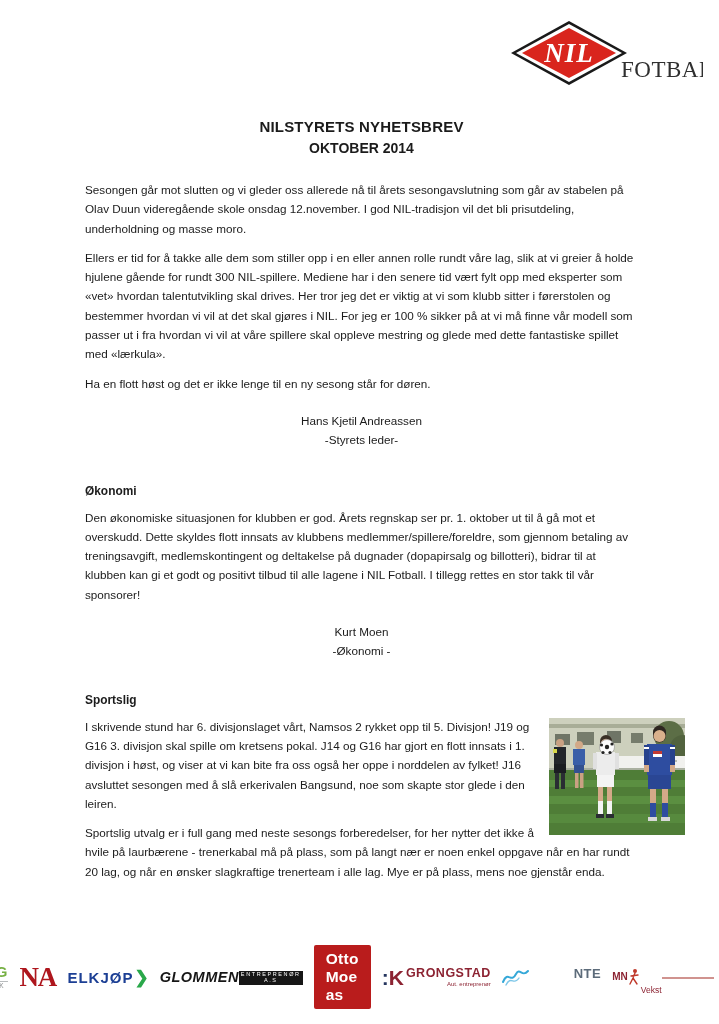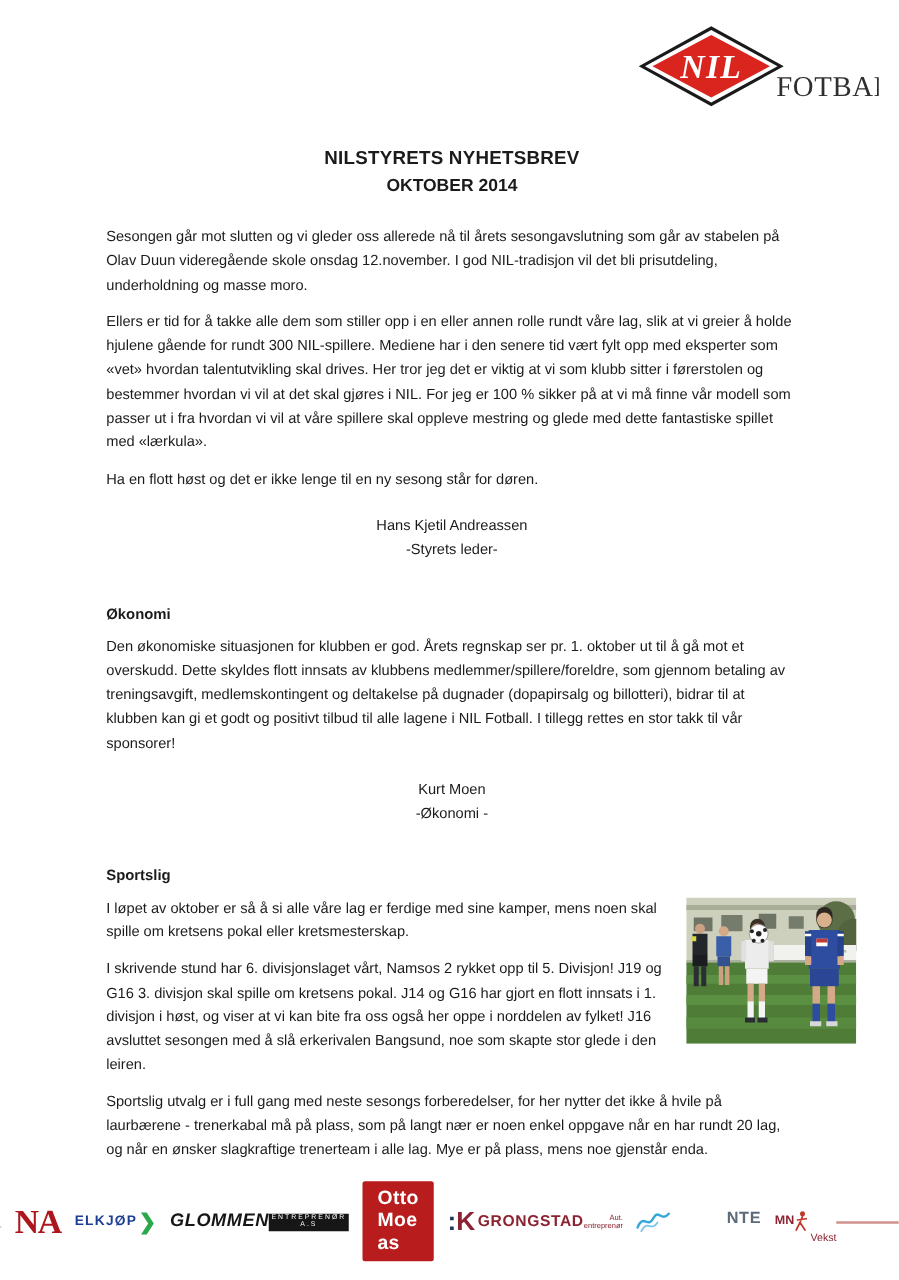--- a/index.html
+++ b/index.html
@@ -34,33 +34,33 @@
     display:flex; align-items:center; justify-content:center; gap:11px;
   }
   .sp { display:flex; align-items:center; }
 
   .grong-txt { display:flex; flex-direction:column; line-height:1; }
   .grong-name { color:#76b043; font-weight:bold; font-size:15px; letter-spacing:1px; }
   .grong-sub { color:#8a8d8f; font-size:6.5px; letter-spacing:2.2px; margin-top:2px; border-top:1px solid #b9bcbe; padding-top:1px; }
 
   .na-text { font-family:"Liberation Serif", serif; font-weight:bold; font-size:27px; color:#ae161d; letter-spacing:-1px; }
 
-  .elkjop-text { color:#1c3f94; font-weight:bold; font-size:11px; letter-spacing:1px; }
+  .elkjop-text { color:#1c3f94; font-weight:bold; font-size:15px; letter-spacing:1px; }
   .elkjop-chev { color:#2aa84a; font-weight:bold; font-size:17px; margin-left:1px; line-height:1; }
 
   .glommen { display:flex; line-height:1; }
   .glommen-name { color:#161616; font-weight:bold; font-size:14.5px; letter-spacing:.5px; font-style:italic; }
   .glommen-sub { background:#161616; color:#ffffff; font-size:5.5px; letter-spacing:1.6px; padding:1.5px 2px; margin-top:1px; text-align:center; }
 
   .otto { background:#b91c1c; color:#ffffff; font-weight:bold; font-size:15.5px; padding:5px 12px; border-radius:2px; letter-spacing:.3px; }
 
   .gstad { display:flex; align-items:center; }
   .gstad-colon { color:#25355e; font-weight:bold; font-size:21px; line-height:1; }
   .gstad-k { color:#8c2332; font-weight:bold; font-size:21px; line-height:1; margin-right:2px; }
-  .gstad-col { display:flex; flex-direction:row; line-height:1; }
+  .gstad-col { display:flex; flex-direction:column; line-height:1; }
   .gstad-name { color:#8c2332; font-weight:bold; font-size:12.5px; letter-spacing:.5px; }
   .gstad-sub { color:#8c2332; font-size:6px; text-align:right; margin-top:1px; }
 
   .nte { display:flex; align-items:flex-start;gap:44px; }
   .nte-text { color:#5c6b7a; font-weight:bold; font-size:13px; letter-spacing:.5px; margin-left:-6px; }
 
   .mnv { display:flex; flex-direction:row; line-height:1; }
   .mnv-row { display:flex; align-items:center; }
   .mnv-mn { color:#8c2332; font-weight:bold; font-size:10px; }
   .mnv-vekst { color:#8c2332; font-size:8.5px; margin-left:1px;margin-top:27px; }
@@ -180,21 +180,20 @@
     <rect x="121" y="47" width="5" height="7" fill="#d3a988"></rect>
     <rect x="99" y="57" width="23" height="14" fill="#2a4694"></rect>
     <rect x="101" y="71" width="6" height="14" fill="#d3a988"></rect>
     <rect x="113" y="71" width="6" height="14" fill="#d3a988"></rect>
     <rect x="101" y="85" width="6" height="15" fill="#2e4da0"></rect>
     <rect x="113" y="85" width="6" height="15" fill="#2e4da0"></rect>
     <rect x="99" y="99" width="9" height="4" fill="#d8d8d8"></rect>
     <rect x="112" y="99" width="9" height="4" fill="#d8d8d8"></rect>
   </svg>
 
-  <p>I løpet av oktober er så å si alle våre lag er ferdige med sine kamper, mens noen skal spille om kretsens pokal eller kretsmesterskap.</p>
   <p>I skrivende stund har 6. divisjonslaget vårt, Namsos 2 rykket opp til 5. Divisjon! J19 og G16 3. divisjon skal spille om kretsens pokal. J14 og G16 har gjort en flott innsats i 1. divisjon i høst, og viser at vi kan bite fra oss også her oppe i norddelen av fylket! J16 avsluttet sesongen med å slå erkerivalen Bangsund, noe som skapte stor glede i den leiren.</p>
   <p>Sportslig utvalg er i full gang med neste sesongs forberedelser, for her nytter det ikke å hvile på laurbærene - trenerkabal må på plass, som på langt nær er noen enkel oppgave når en har rundt 20 lag, og når en ønsker slagkraftige trenerteam i alle lag. Mye er på plass, mens noe gjenstår enda.</p>
 </div>
 
 <div class="sponsors">
 
   <div class="sp">
     <svg width="30" height="28" viewBox="0 0 30 28">
       <path d="M15 2 L22 10 L18 10 L25 18 L20 18 L28 26 L2 26 L10 18 L5 18 L12 10 L8 10 Z" fill="#8a8d8f"></path>
       <rect x="13.5" y="20" width="3" height="7" fill="#707376"></rect>

